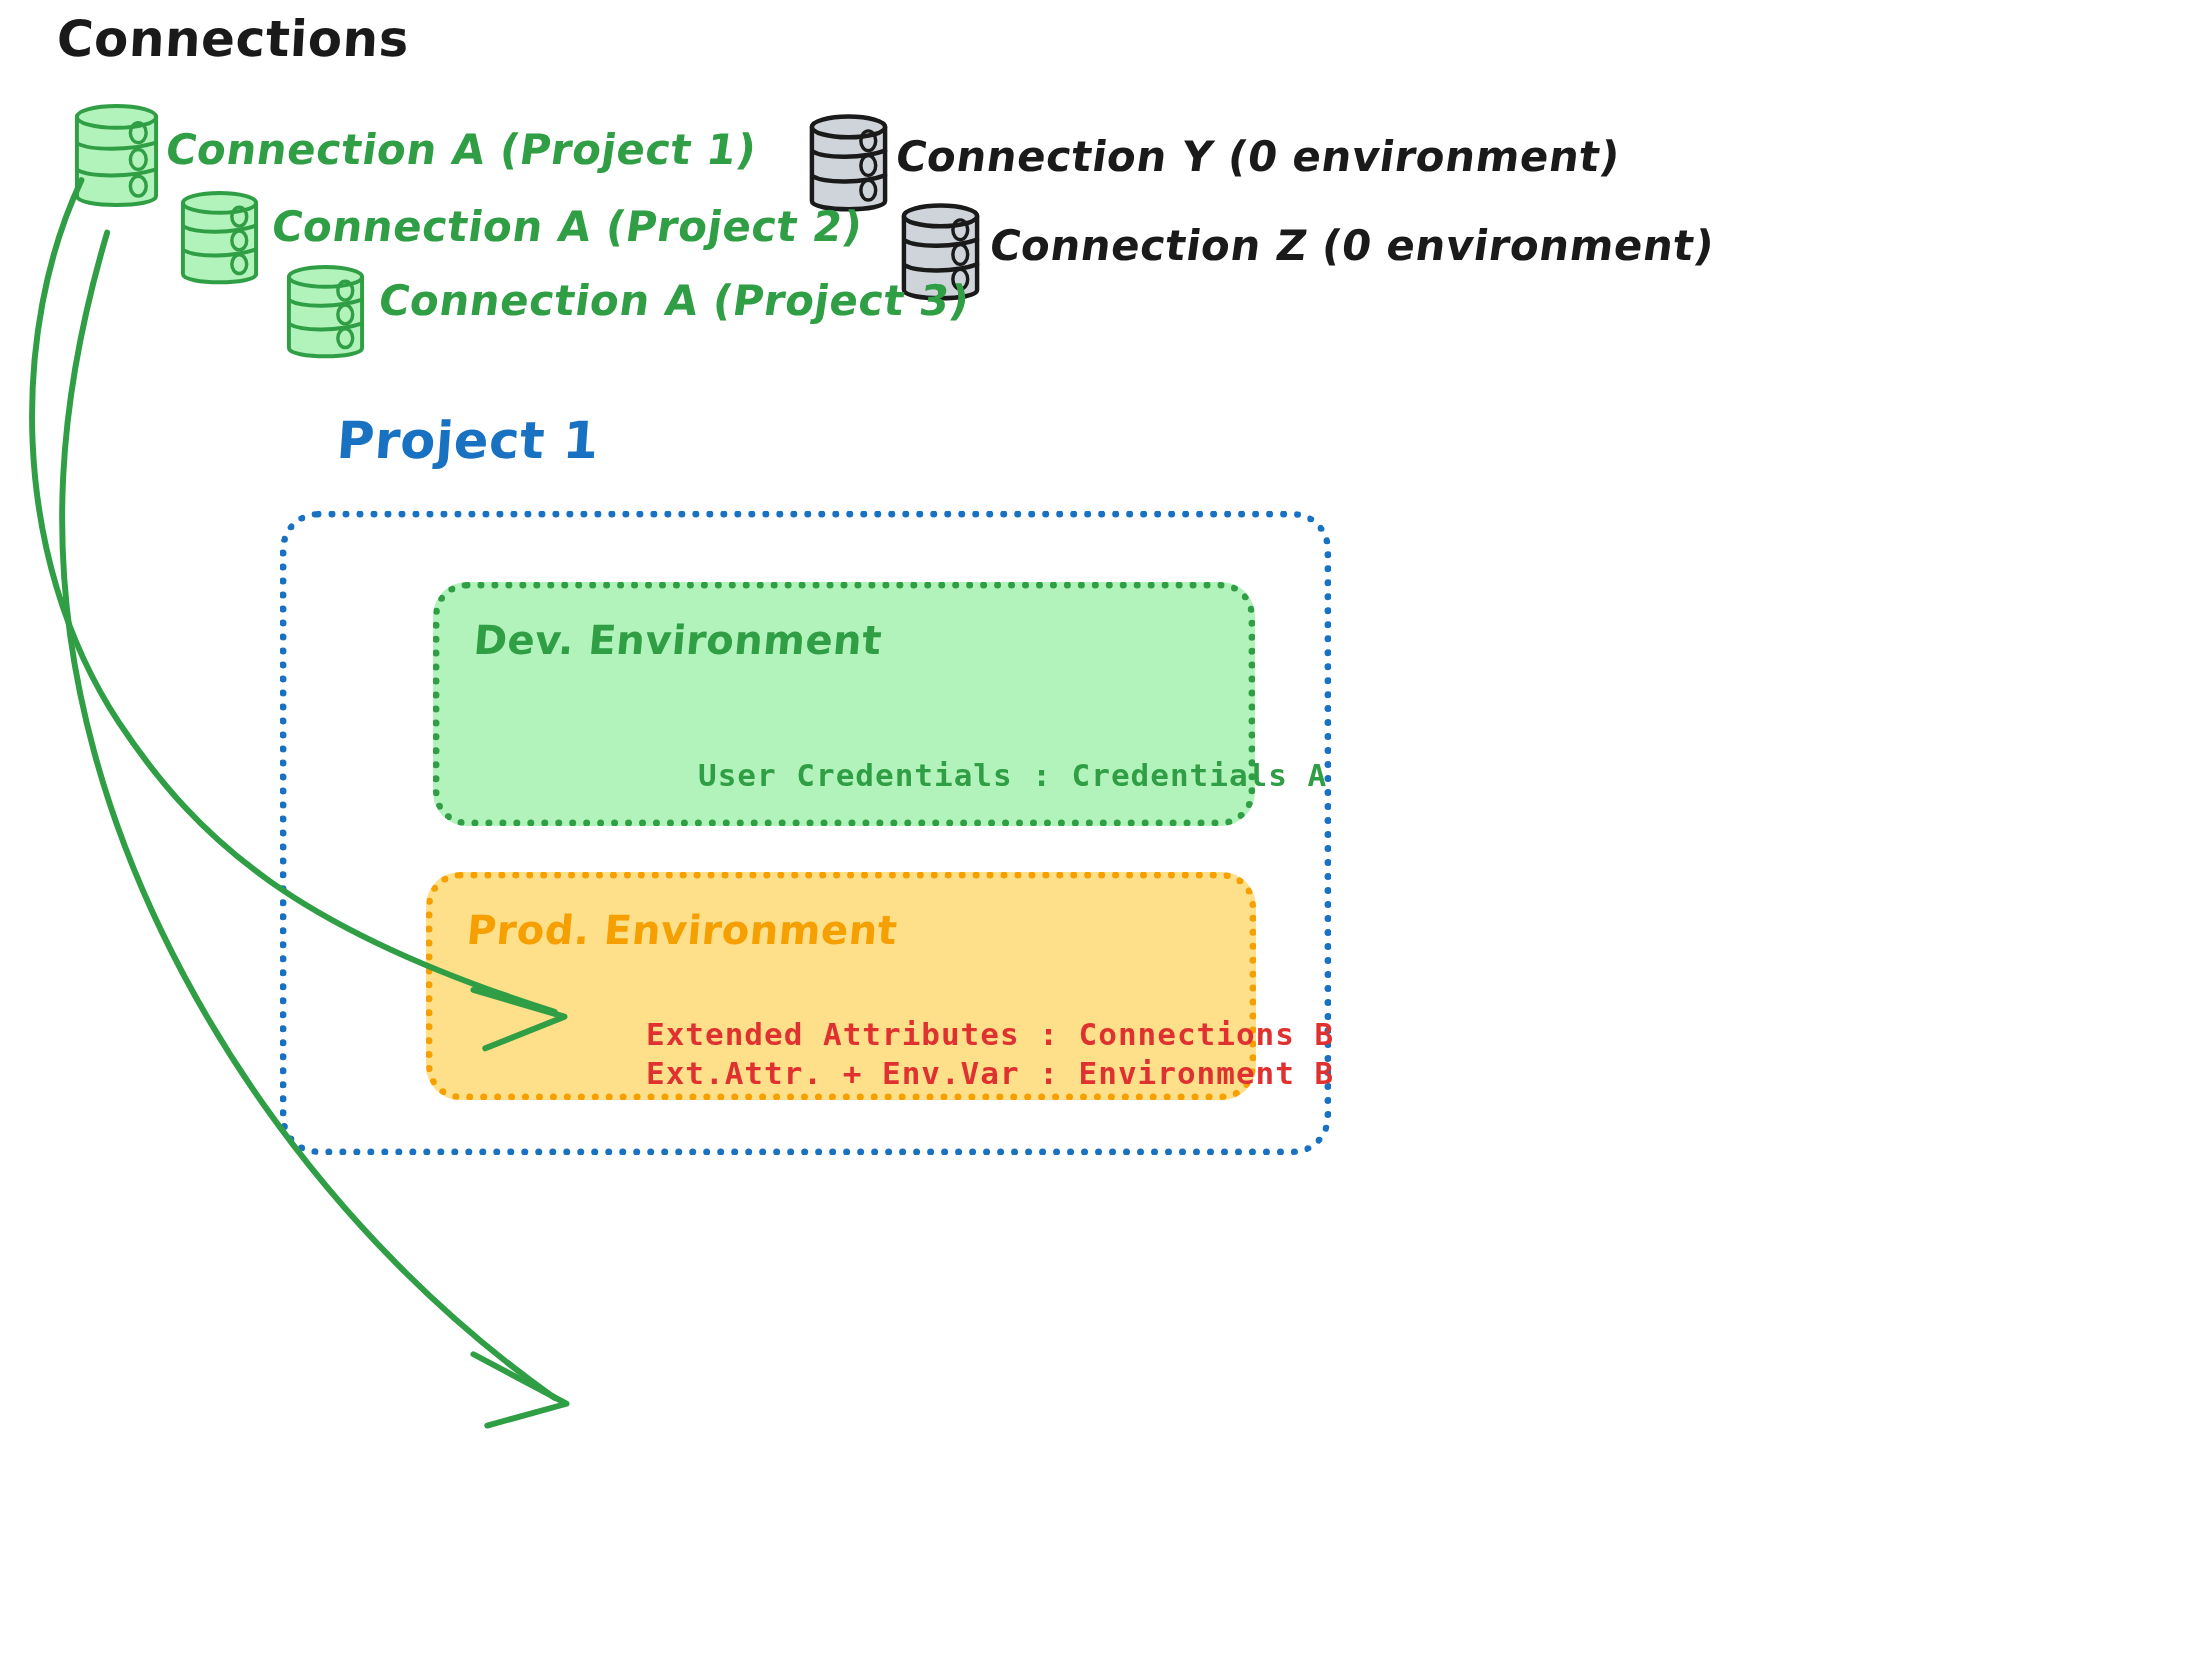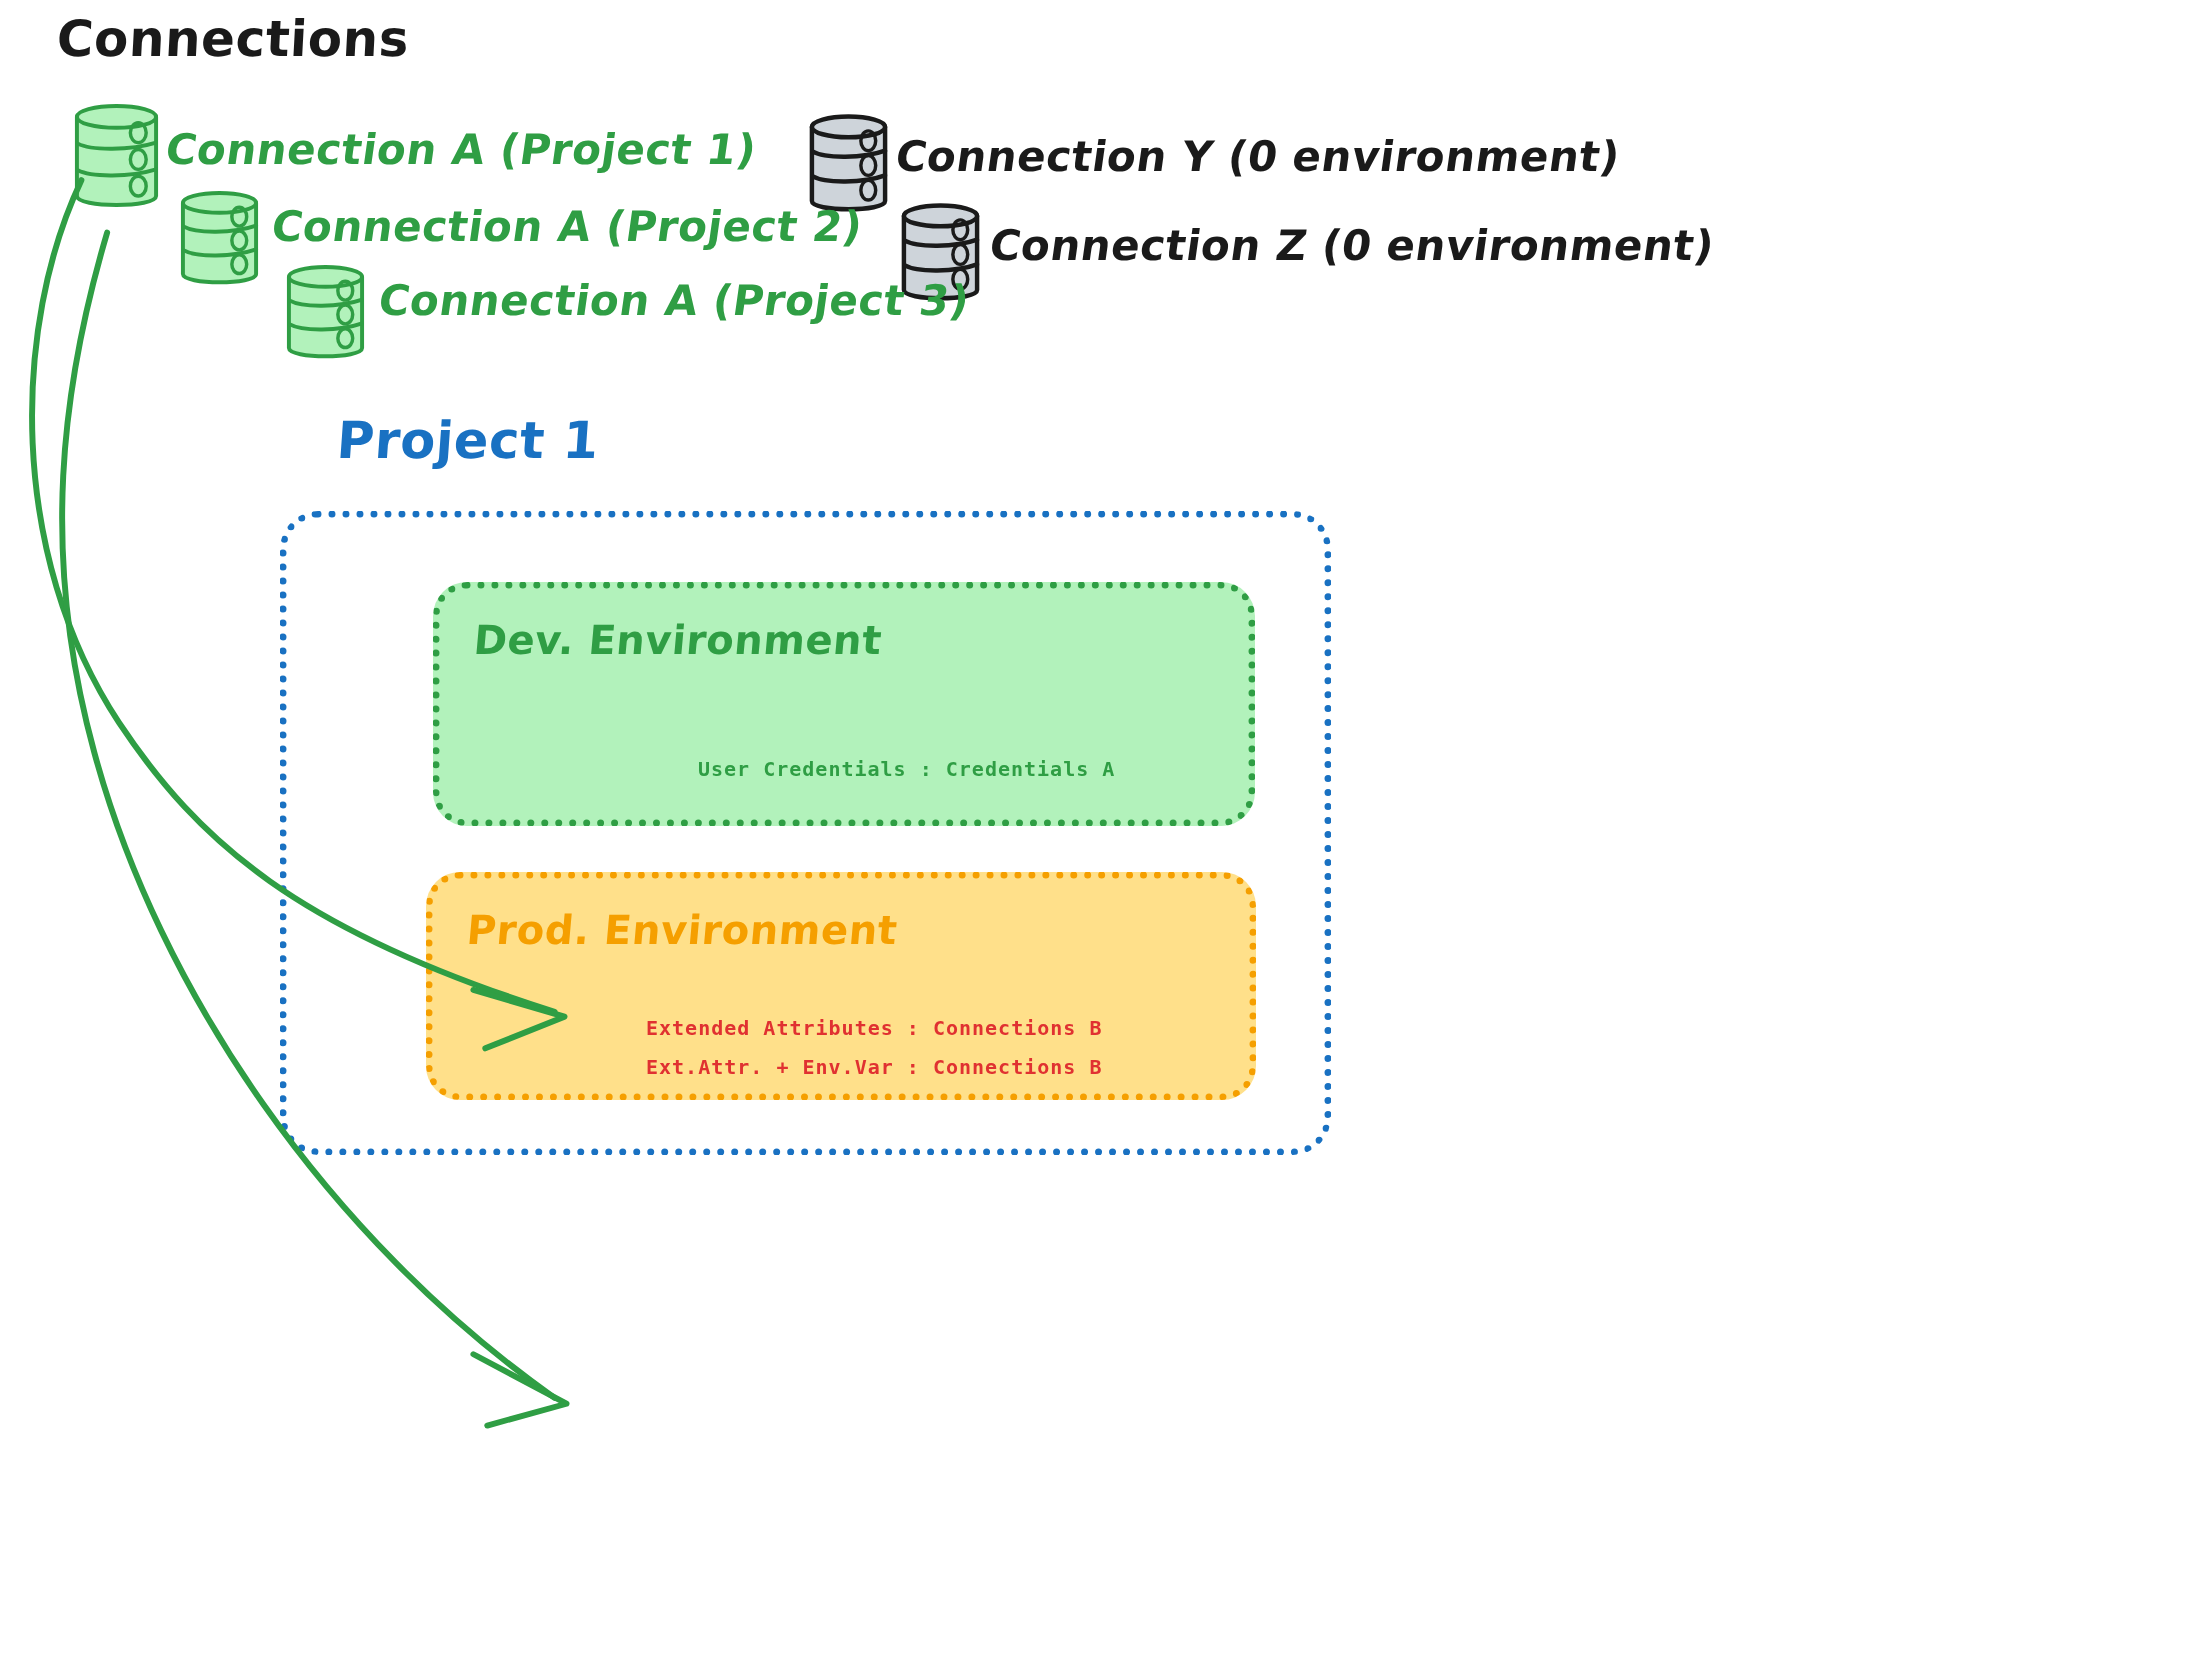--- a/index.html
+++ b/index.html
@@ -68,21 +68,21 @@
     border:7px dotted #f59f00;
   }
   .env-title{
     position:absolute;font-size:40px;
     transform:skewX(-5deg);
   }
   #dev-env .env-title{left:34px;top:28px;color:#2f9e44;}
   #prod-env .env-title{left:34px;top:28px;color:#f59f00;}
 
   .env-line{
-    position:absolute;font-size:20px;letter-spacing:1px;
+    position:absolute;font-size:31px;letter-spacing:1px;
   }
   #dev-cred{left:258px;top:168px;color:#2f9e44;}
   #prod-line-1{left:213px;top:137px;color:#e03131;}
   #prod-line-2{left:213px;top:176px;color:#e03131;}
 
   
   #arrow-layer{position:absolute;left:0;top:0;width:2212px;height:1674px;pointer-events:none;}
 </style>
 </head>
 <body>
@@ -182,21 +182,21 @@
   <div id="project-box"></div>
 
   <div id="dev-env" class="env-box">
     <div class="env-title hand">Dev. Environment</div>
     <div id="dev-cred" class="env-line mono">User Credentials : Credentials A</div>
   </div>
 
   <div id="prod-env" class="env-box">
     <div class="env-title hand">Prod. Environment</div>
     <div id="prod-line-1" class="env-line mono">Extended Attributes : Connections B</div>
-    <div id="prod-line-2" class="env-line mono">Ext.Attr. + Env.Var : Connections B</div>
+    <div id="prod-line-2" class="env-line mono">Ext.Attr. + Env.Var : Environment B</div>
   </div>
 
   <svg id="arrow-layer" viewBox="0 0 2234 1691">
     <g fill="none" stroke="#2f9e44" stroke-width="6" stroke-linecap="round" stroke-linejoin="round">
 
       <path d="M82 182 C12 330, 8 560, 120 730 C200 850, 300 940, 560 1022"></path>
       <path d="M478 1000 L570 1027 L490 1059"></path>
 
       <path d="M108 235 C62 390, 40 560, 95 760 C160 1000, 330 1250, 560 1412"></path>
       <path d="M478 1368 L572 1418 L492 1440"></path>

